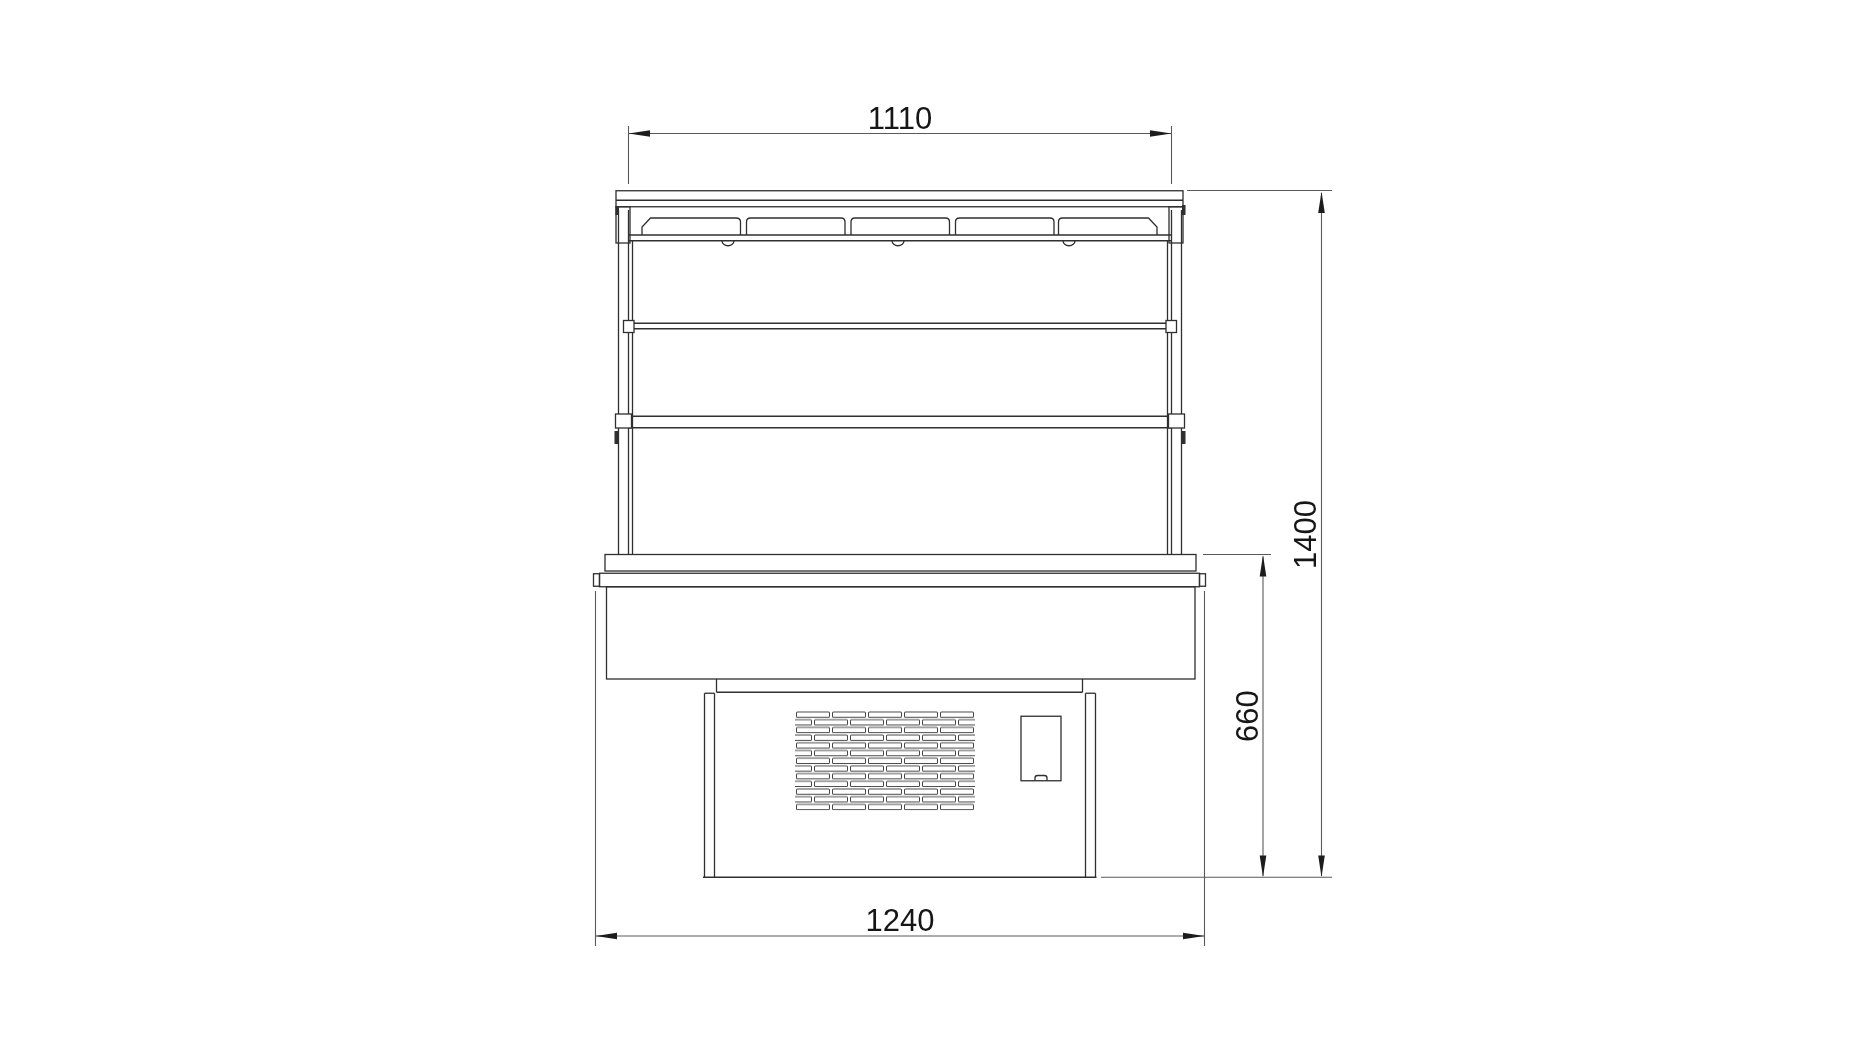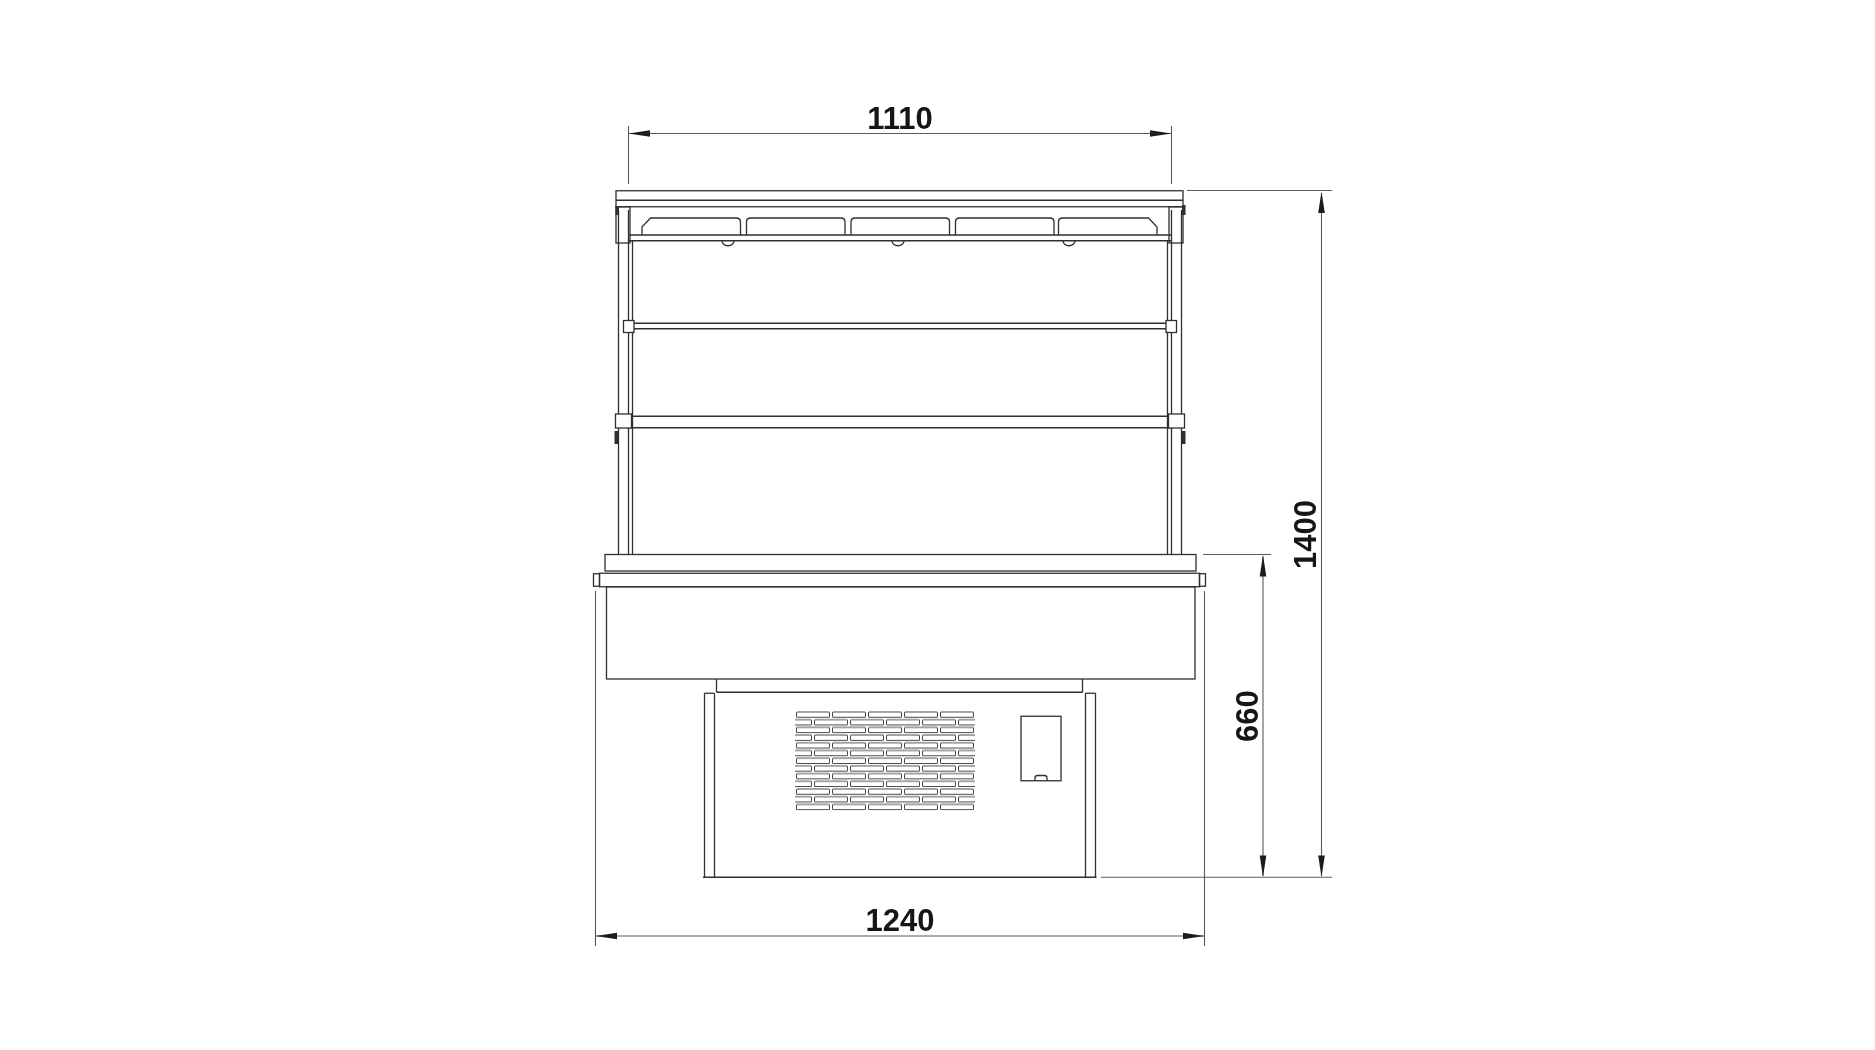--- a/index.html
+++ b/index.html
@@ -8,21 +8,20 @@
     background: #ffffff;
     width: 1875px;
     height: 1050px;
     overflow: hidden;
   }
   .canvas {
     width: 1875px;
     height: 1050px;
     background: #ffffff;
     position: relative;
-    font-weight: bold;
   }
   svg { display: block; }
 
   
   .obj {
     stroke: #2f2f2f;
     stroke-width: 1.3;
     fill: none;
     stroke-linecap: butt;
     stroke-linejoin: miter;

